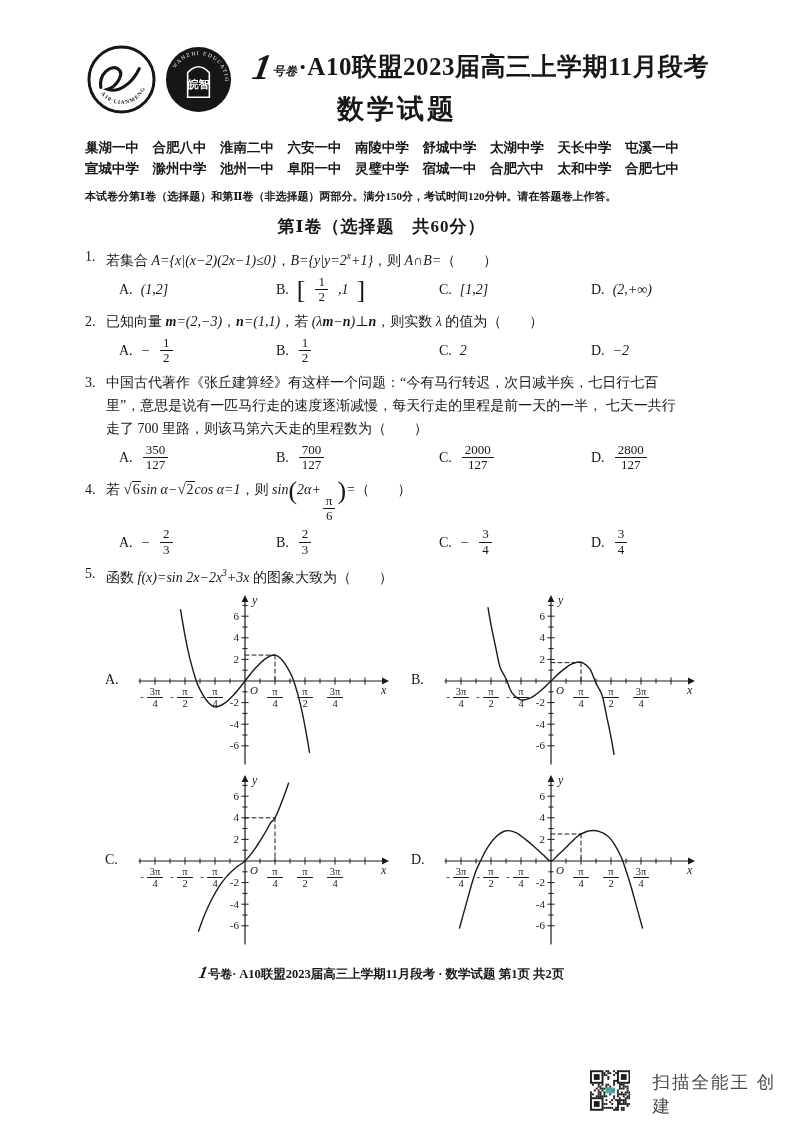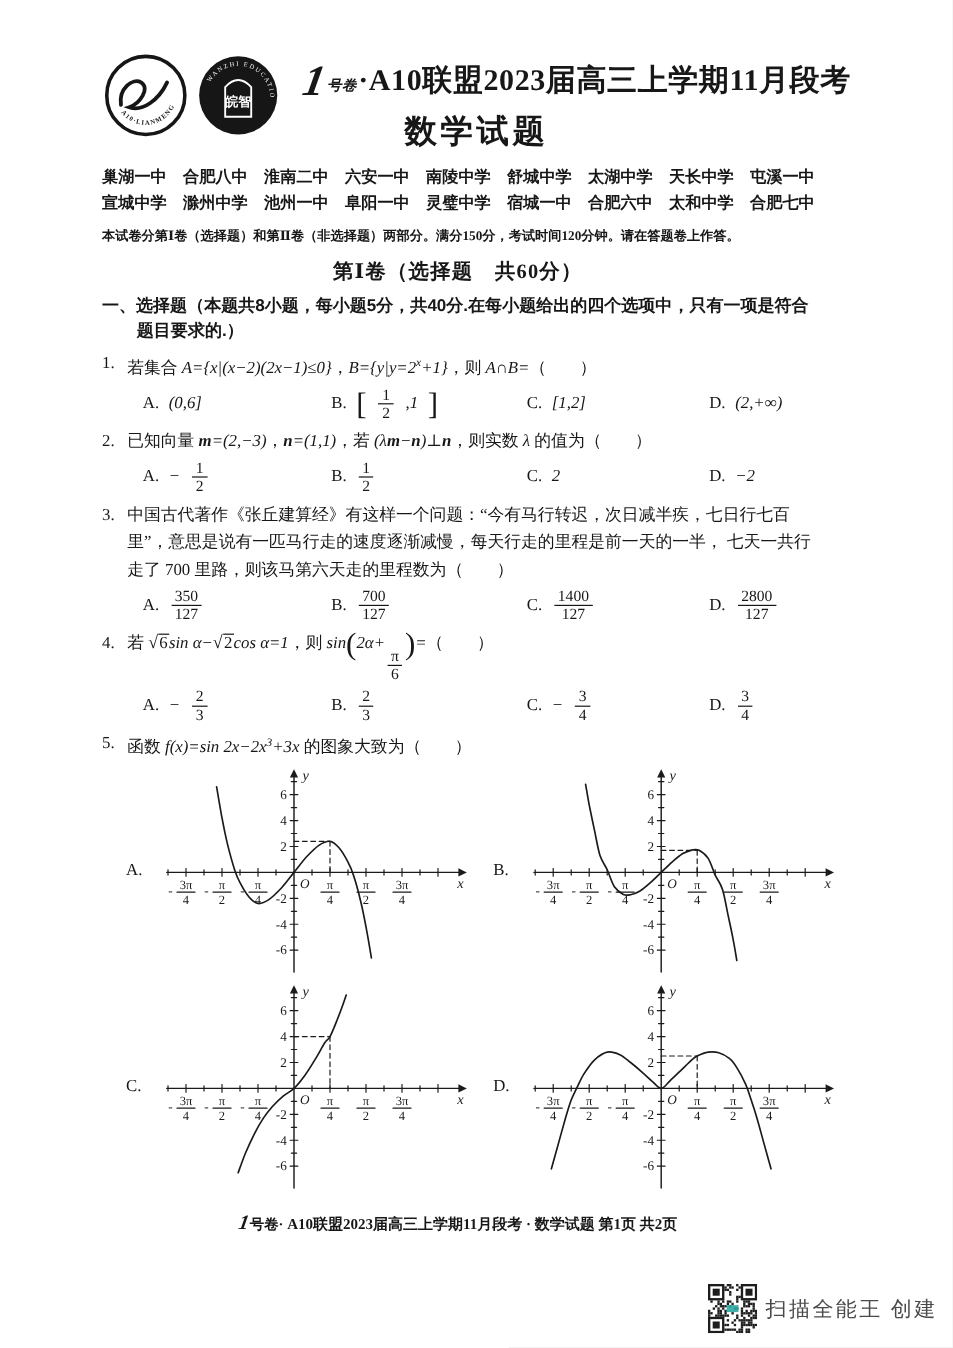--- a/index.html
+++ b/index.html
@@ -45,21 +45,21 @@
           padding-left:20px;margin-top:4px;}
   .gcell{display:flex;}
   .glabel{width:26px;flex:none;margin-top:79px;font-size:14px;}
   .gsvg{stroke-linecap:round;}
   
   .footer{margin-top:14px;text-align:center;font-size:12.5px;font-weight:bold;}
   .fno1{display:inline-block;font-style:italic;font-weight:900;font-size:17px;
         transform:skewX(-10deg);margin-right:1px;}
   .fkan{font-weight:800;font-size:12px;}
   
-  .scan-mark{position:absolute;left:590px;top:1070px;display:flex;align-items:center;gap:7px;}
+  .scan-mark{position:absolute;left:590px;top:1070px;display:flex;gap:22px;}
   .scan-text{font-size:17.5px;color:#4a4a4a;letter-spacing:2px;
              font-family:"Liberation Sans","DejaVu Sans",sans-serif;}
 </style>
 </head>
 <body>
 
 <div class="page">
 
   <div class="logos">
     <svg class="seal" viewBox="0 0 72 72">
@@ -86,31 +86,30 @@
   </div>
   <div class="subtitle">数学试题</div>
 
   <div class="content">
     <div class="schools">巢湖一中　合肥八中　淮南二中　六安一中　南陵中学　舒城中学　太湖中学　天长中学　屯溪一中</div>
     <div class="schools">宣城中学　滁州中学　池州一中　阜阳一中　灵璧中学　宿城一中　合肥六中　太和中学　合肥七中</div>
 
     <p class="notice">本试卷分第Ⅰ卷（选择题）和第Ⅱ卷（非选择题）两部分。满分150分，考试时间120分钟。请在答题卷上作答。</p>
 
     <div class="vol-title">第Ⅰ卷（选择题　共60分）</div>
-    <div class="part-heading">一、选择题（本题共8小题，每小题5分，共40分.在每小题给出的四个选项中，只有一项是符合题目要求的.）</div>
 
     <div id="questions">
         <div class="question">
           <span class="qnum">1.</span>
           <div class="qbody">
             <div><span>若集合 </span><span class="m">A={x|(x−2)(2x−1)≤0}</span><span>，</span><span class="m">B={y|y=</span><span class="m">2<sup>x</sup></span><span class="m">+1}</span><span>，则 </span><span class="m">A∩B=</span><span>（　　）</span></div>
             <div class="opts">
               <div class="opt">
                 <span class="olabel">A.</span>
-                <span class="m">(0,6]</span>
+                <span class="m">(1,2]</span>
               </div>
               <div class="opt">
                 <span class="olabel">B.</span>
                 <span class="bigp">[</span>
                 <span class="frac">
                   <span class="fn">1</span>
                   <span class="fd">2</span>
                 </span>
                 <span class="m">,1</span>
                 <span class="bigp">]</span>
@@ -172,21 +171,21 @@
               <div class="opt">
                 <span class="olabel">B.</span>
                 <span class="frac">
                   <span class="fn">700</span>
                   <span class="fd">127</span>
                 </span>
               </div>
               <div class="opt">
                 <span class="olabel">C.</span>
                 <span class="frac">
-                  <span class="fn">1400</span>
+                  <span class="fn">2000</span>
                   <span class="fd">127</span>
                 </span>
               </div>
               <div class="opt">
                 <span class="olabel">D.</span>
                 <span class="frac">
                   <span class="fn">2800</span>
                   <span class="fd">127</span>
                 </span>
               </div>

